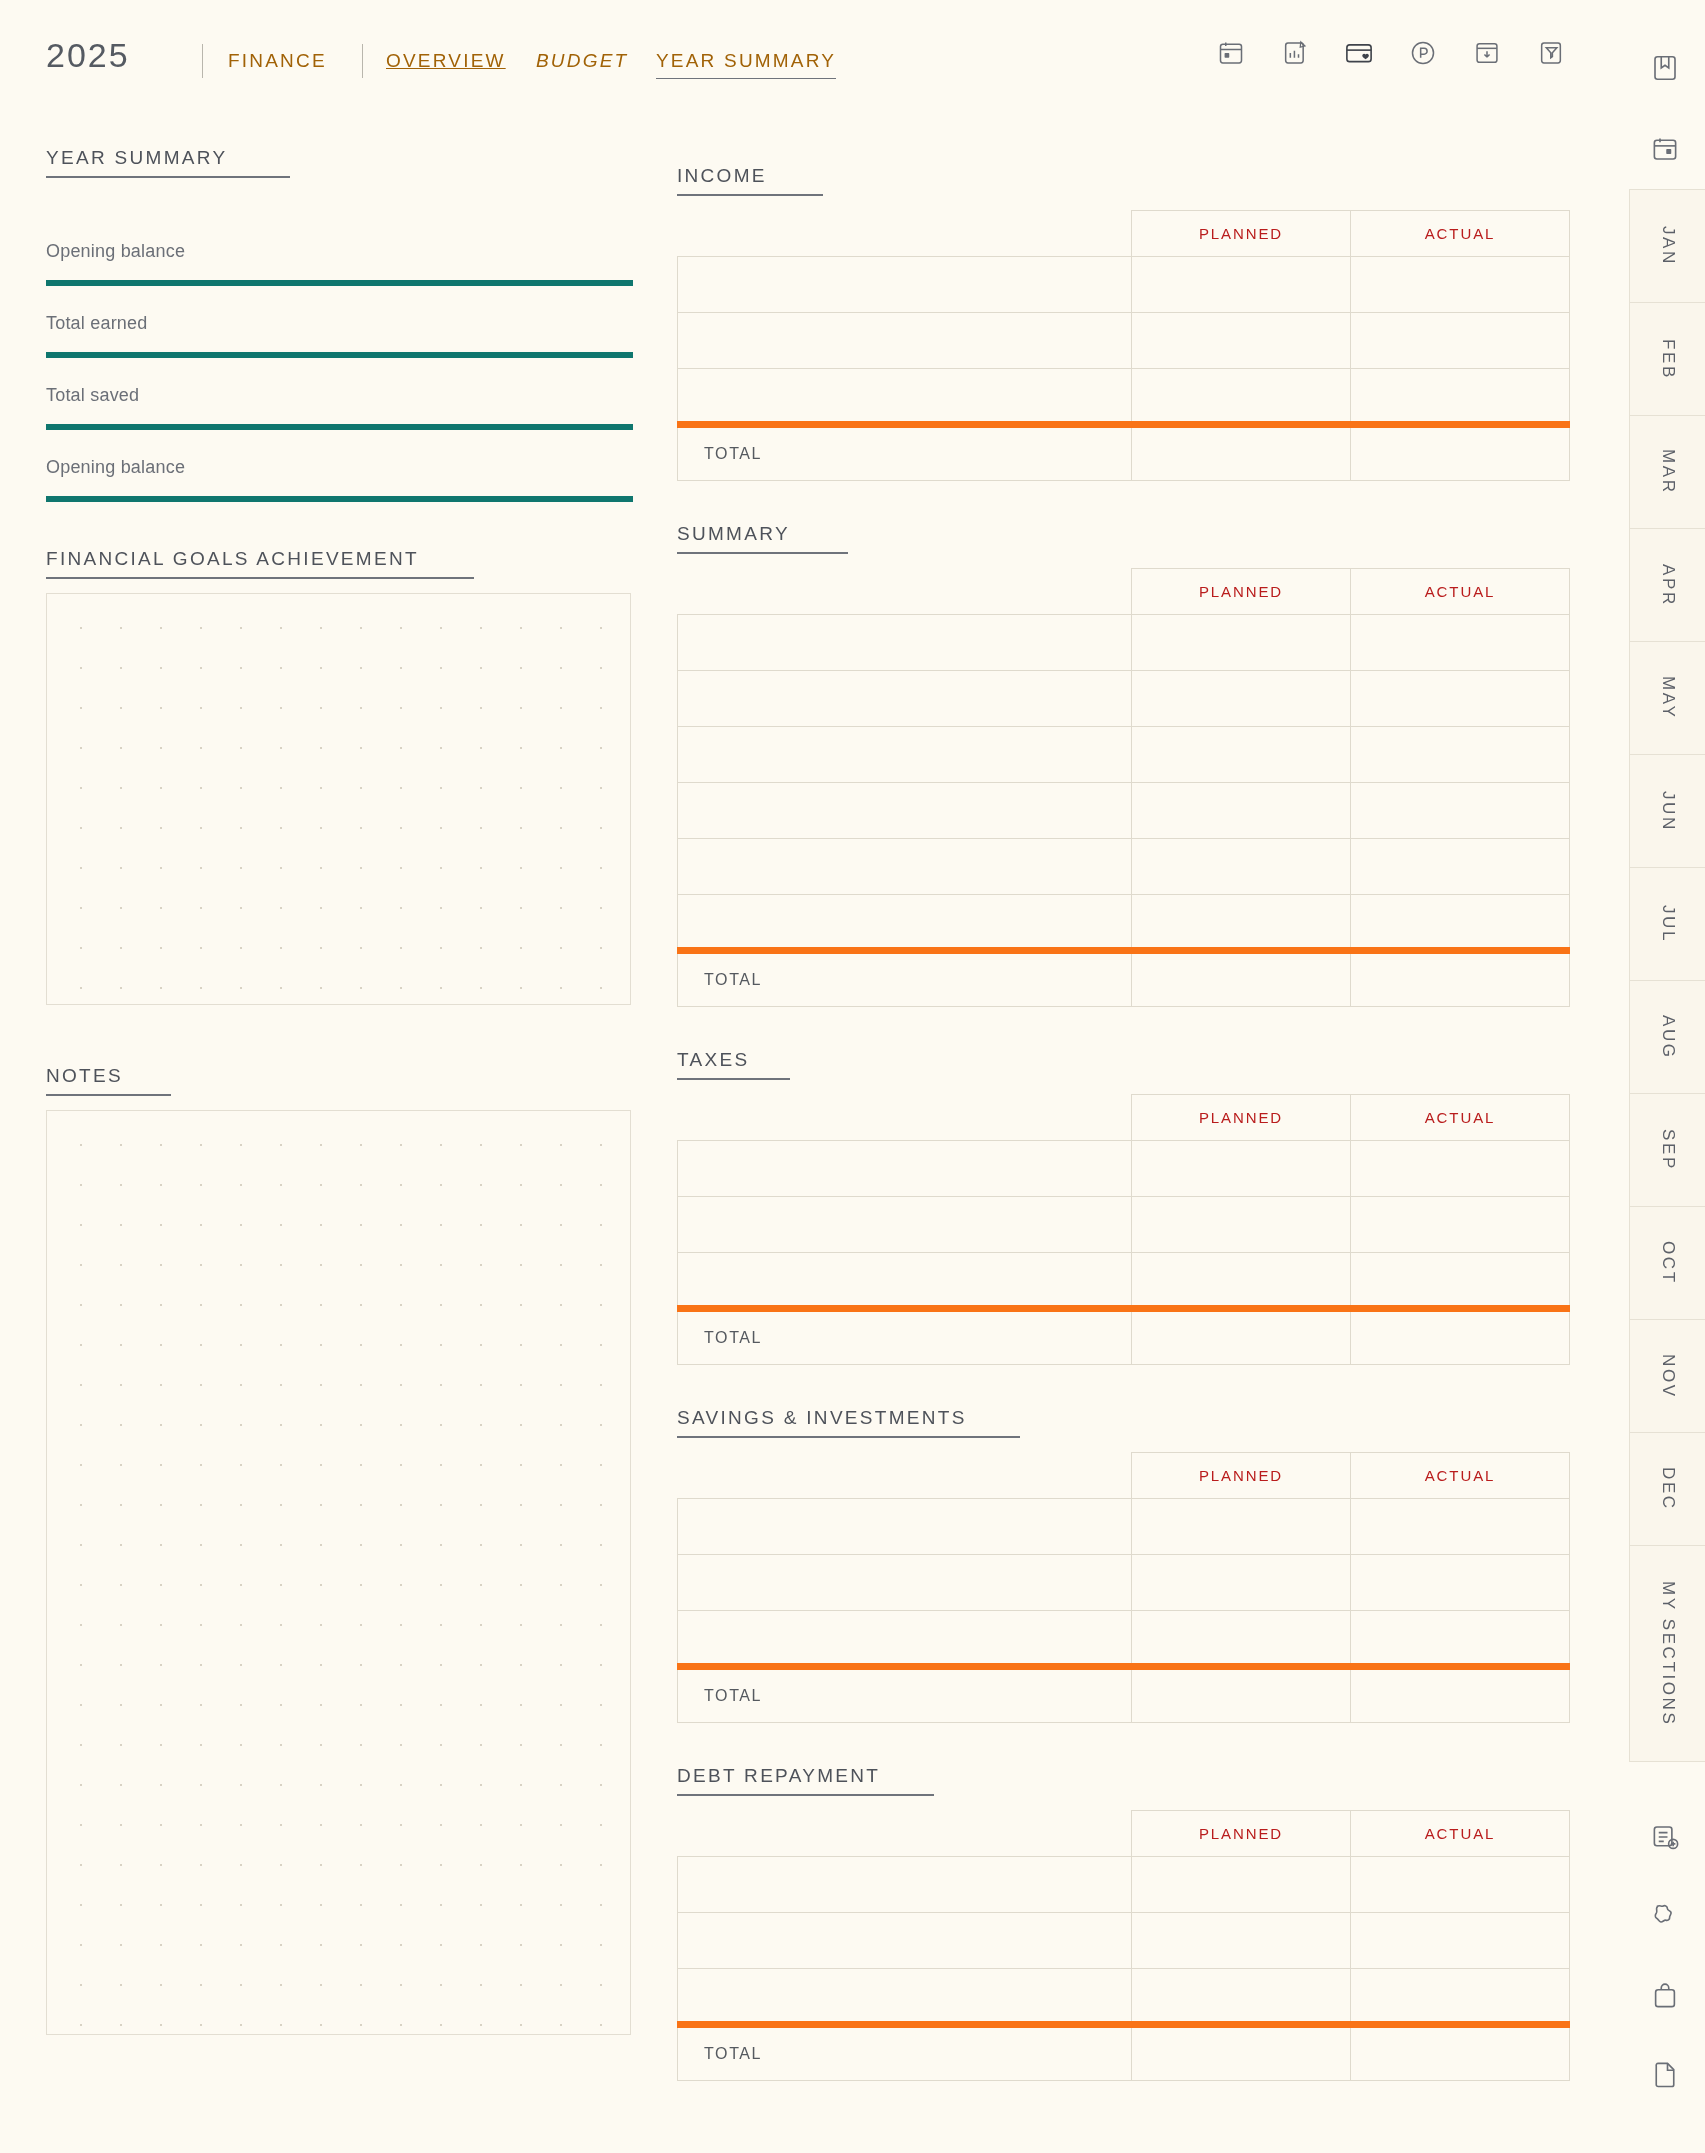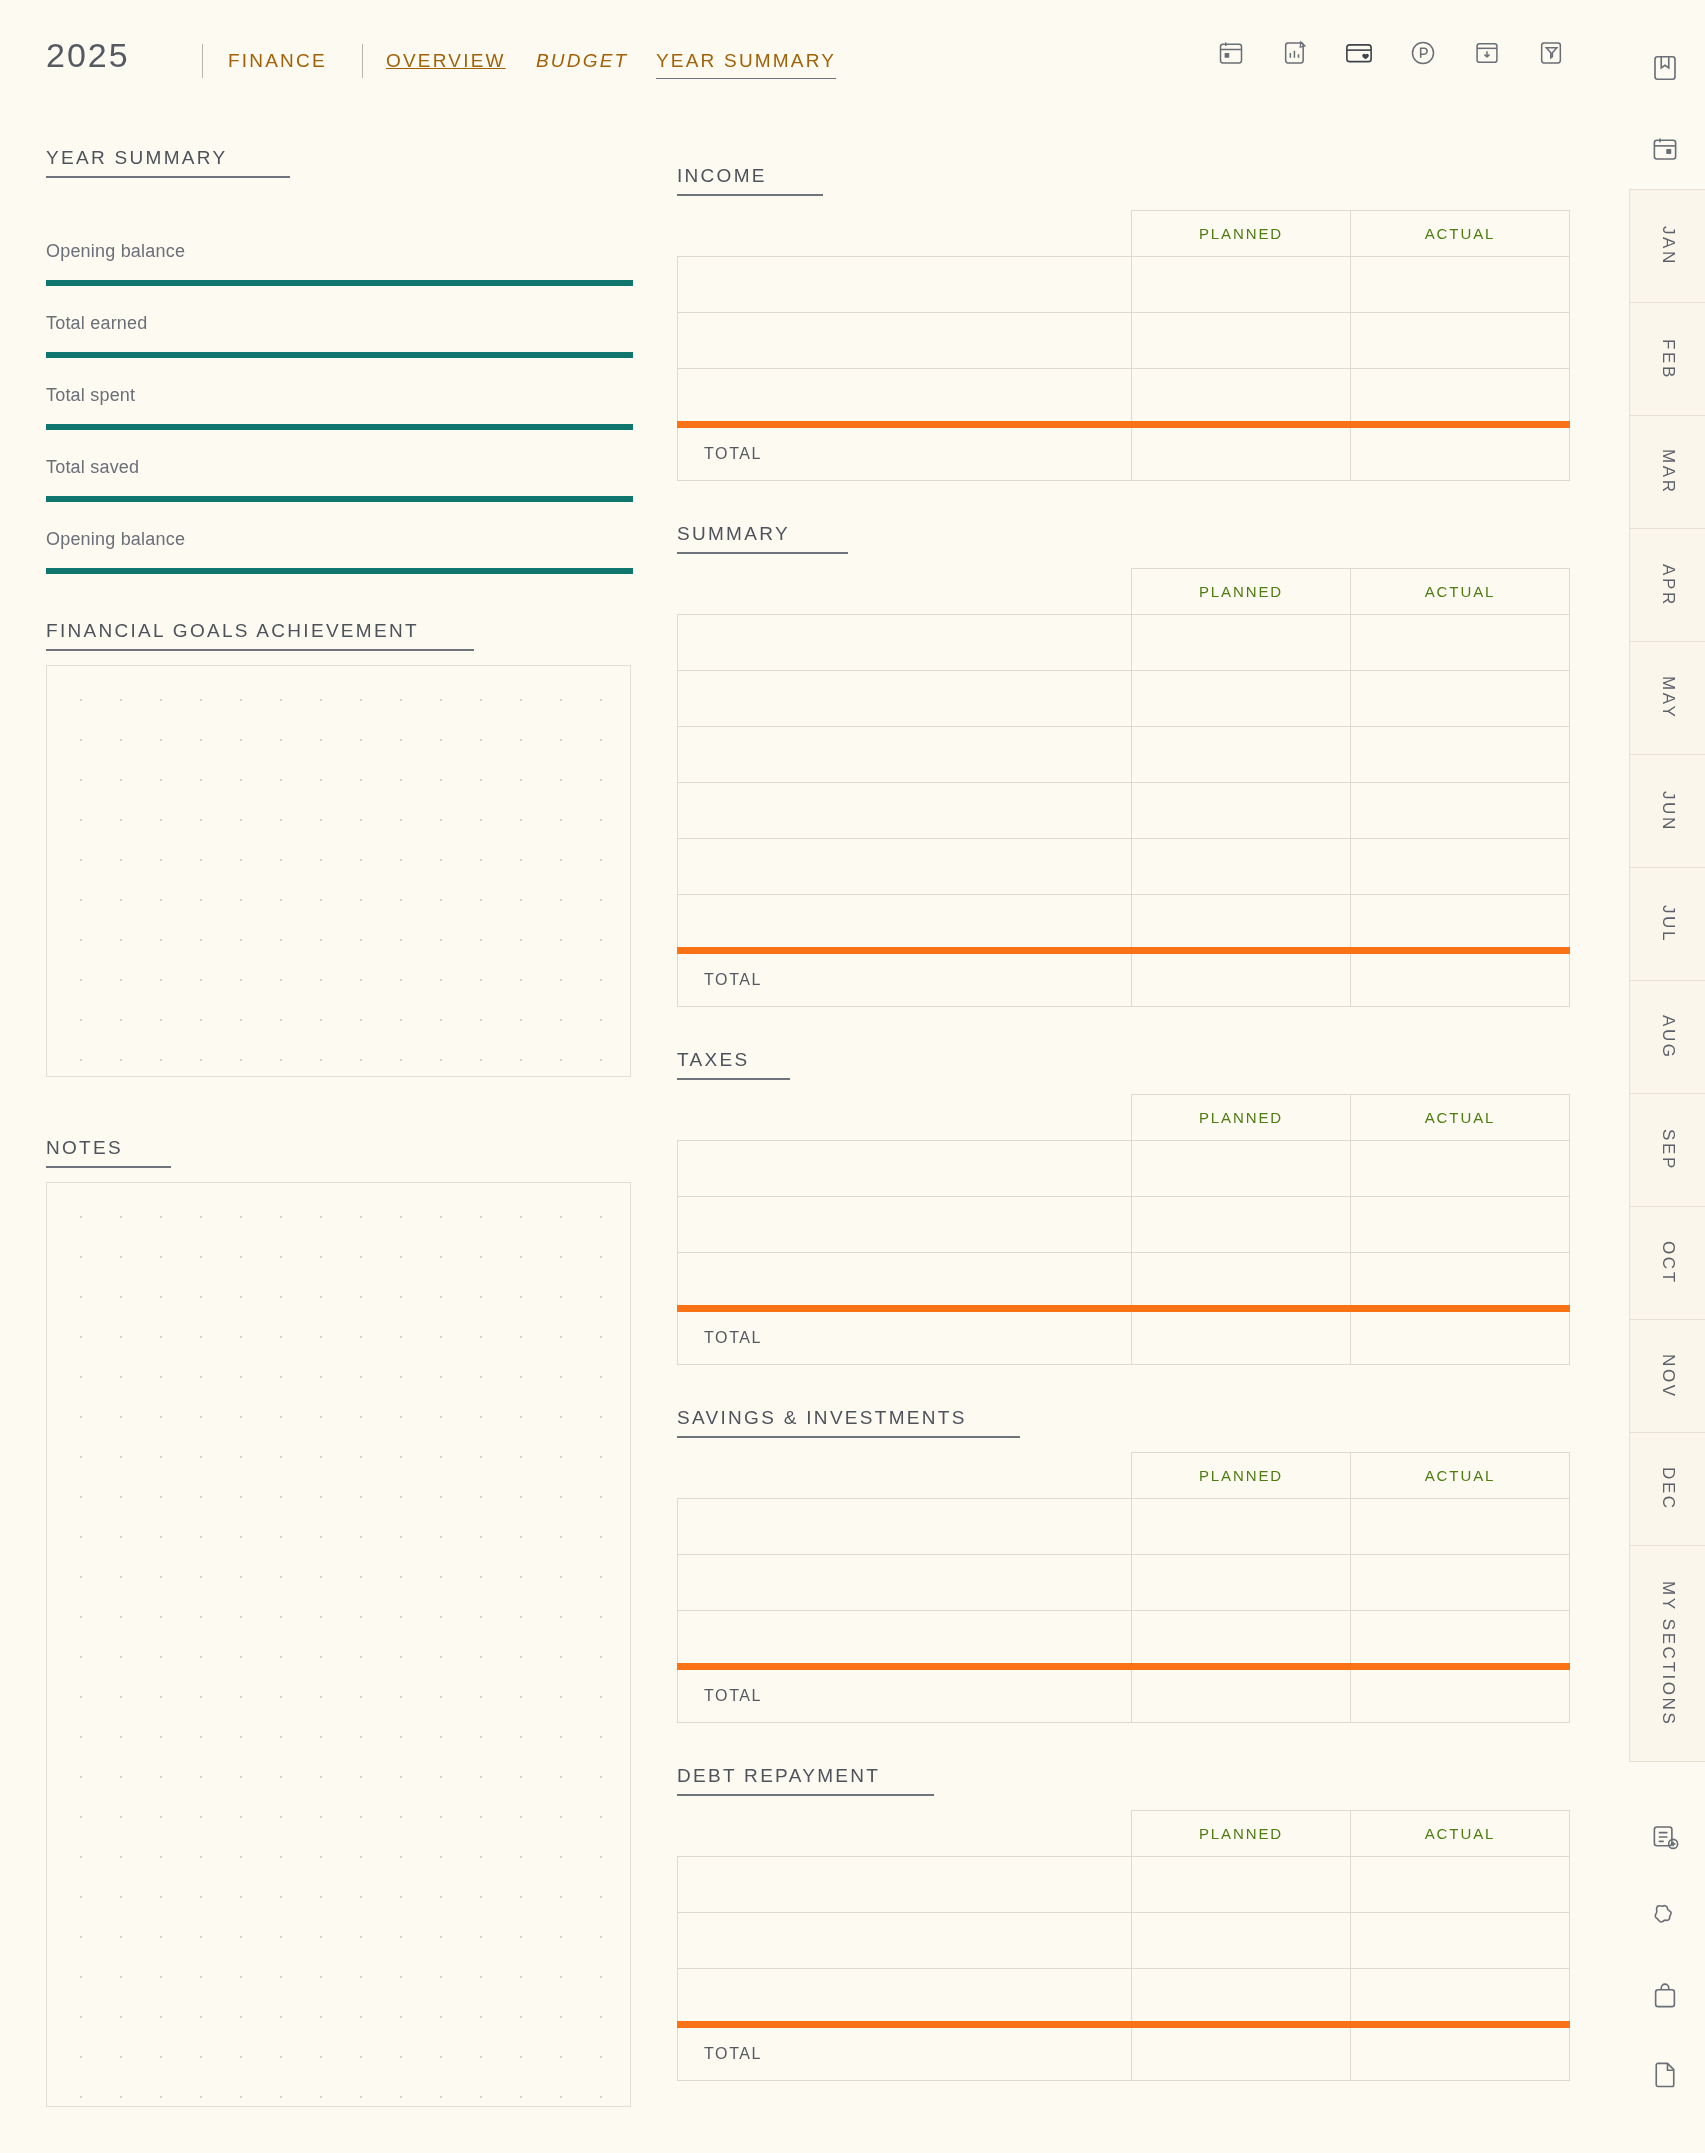--- a/index.html
+++ b/index.html
@@ -140,21 +140,21 @@
   table.fin col.c3 { width: 219px; }
   table.fin th, table.fin td {
     border: 1px solid #dfdacd;
     height: 56px;
   }
   table.fin thead th {
     height: 46px;
     font-size: 15px;
     font-weight: 400;
     letter-spacing: 1.9px;
-    color: #4d7c0f;
+    color: #b91c1c;
     text-align: center;
     background: #fdfaf2;
   }
   table.fin thead th.blank {
     border-top: none;
     border-left: none;
     border-right: 1px solid #dfdacd;
     border-bottom: none;
     background: transparent;
   }
@@ -276,23 +276,20 @@
     </div>
 
     <div class="sum-list">
       <div class="sum-row">
           <span>Opening balance</span>
         </div>
       <div class="sum-row">
           <span>Total earned</span>
         </div>
       <div class="sum-row">
-          <span>Total spent</span>
-        </div>
-      <div class="sum-row">
           <span>Total saved</span>
         </div>
       <div class="sum-row">
           <span>Opening balance</span>
         </div>
     </div>
 
     <div style="height:46px"></div>
 
     <div class="sec-title">

